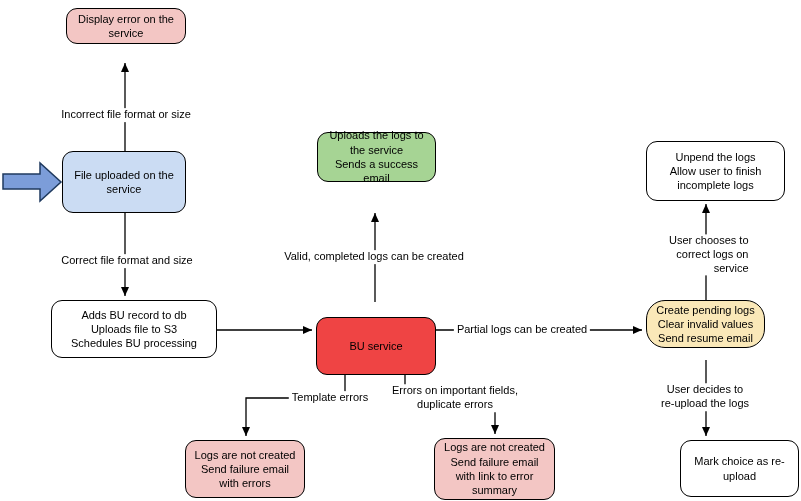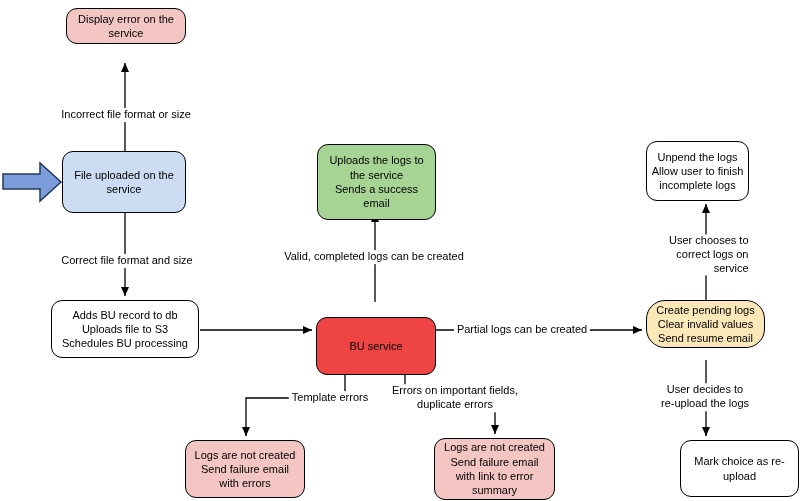--- a/index.html
+++ b/index.html
@@ -54,36 +54,36 @@
   <div class="elabel" style="left:330px;top:398px;">Template errors</div>
   <div class="elabel" style="left:455px;top:398px;">Errors on important fields,
 duplicate errors</div>
 
   <div class="node" style="left: 66px; top: 8px; width: 120px; height: 36px; background-color: rgb(243, 198, 196);">Display error on the
 service</div>
 
   <div class="node" style="left: 62px; top: 151px; width: 124px; height: 62px; background-color: rgb(203, 220, 243);">File uploaded on the
 service</div>
 
-  <div class="node" style="left: 51px; top: 300px; width: 148px; height: 58px; background-color: rgb(255, 255, 255);">Adds BU record to db
+  <div class="node" style="left: 51px; top: 300px; width: 166px; height: 58px; background-color: rgb(255, 255, 255);">Adds BU record to db
 Uploads file to S3
 Schedules BU processing</div>
 
   <div class="node" style="left: 316px; top: 317px; width: 120px; height: 58px; background-color: #ef4444;">BU service</div>
 
-  <div class="node" style="left: 317px; top: 144px; width: 119px; height: 76px; background-color: rgb(166, 212, 148);">Uploads the logs to
+  <div class="node" style="left: 317px; top: 132px; width: 119px; height: 50px; background-color: rgb(166, 212, 148);">Uploads the logs to
 the service
 Sends a success
 email</div>
 
   <div class="node" style="left: 646px; top: 300px; width: 119px; height: 48px; background-color: rgb(250, 232, 184); border-radius: 19px;">Create pending logs
 Clear invalid values
 Send resume email</div>
 
-  <div class="node" style="left: 646px; top: 141px; width: 103px; height: 60px; background-color: rgb(255, 255, 255);">Unpend the logs
+  <div class="node" style="left: 646px; top: 141px; width: 139px; height: 60px; background-color: rgb(255, 255, 255);">Unpend the logs
 Allow user to finish
 incomplete logs</div>
 
   <div class="node" style="left: 680px; top: 440px; width: 119px; height: 57px; background-color: rgb(255, 255, 255);">Mark choice as re-
 upload</div>
 
   <div class="node" style="left: 185px; top: 440px; width: 120px; height: 58px; background-color: rgb(243, 198, 196);">Logs are not created
 Send failure email
 with errors</div>
 

